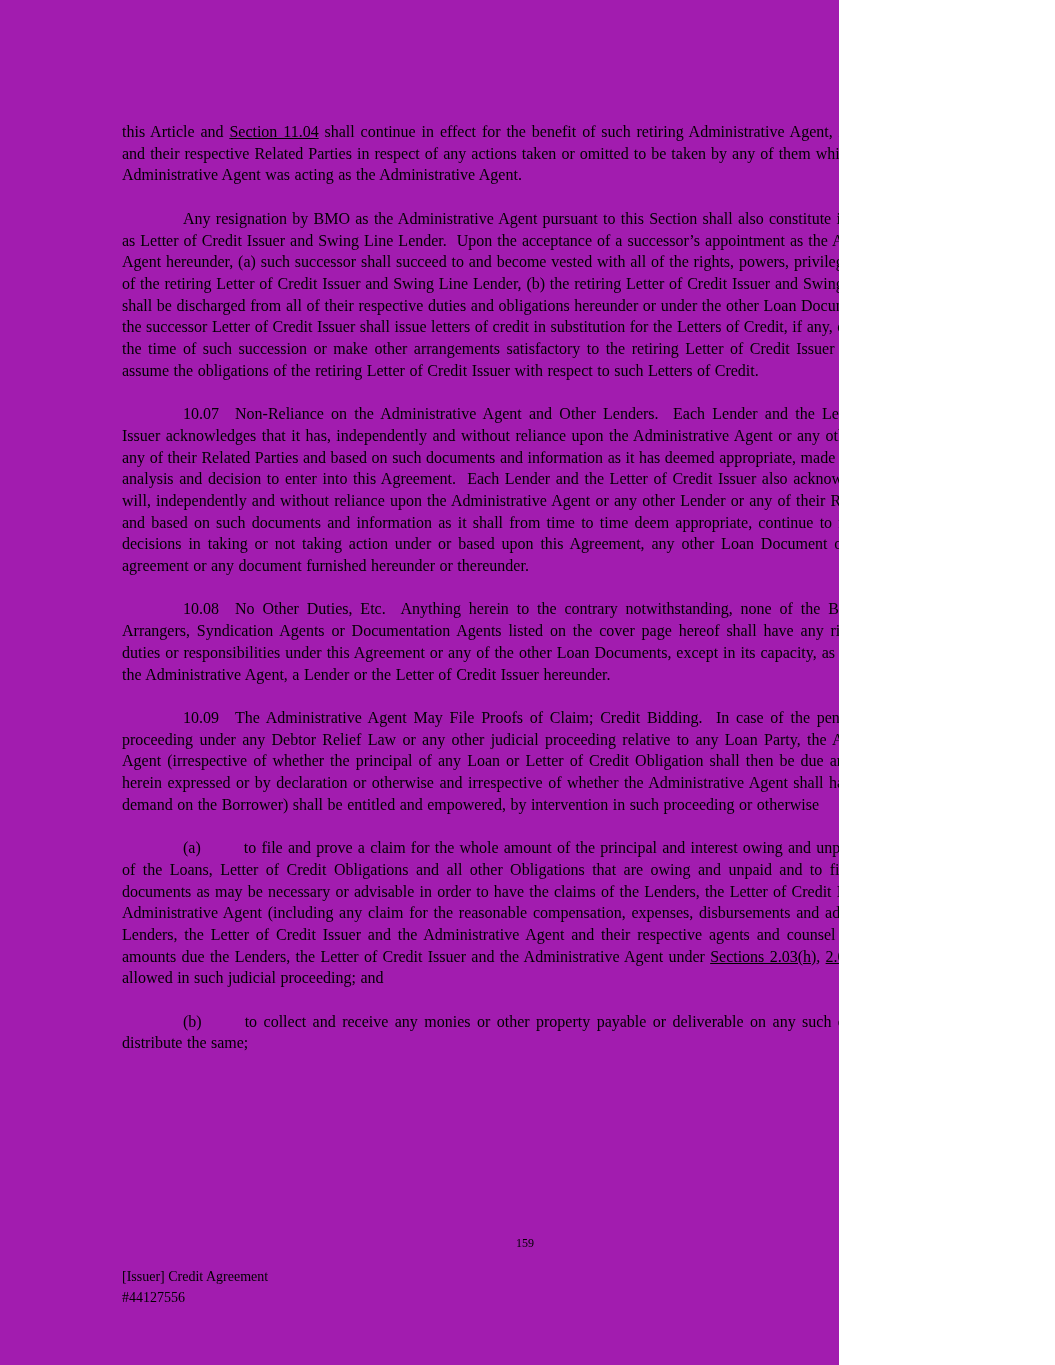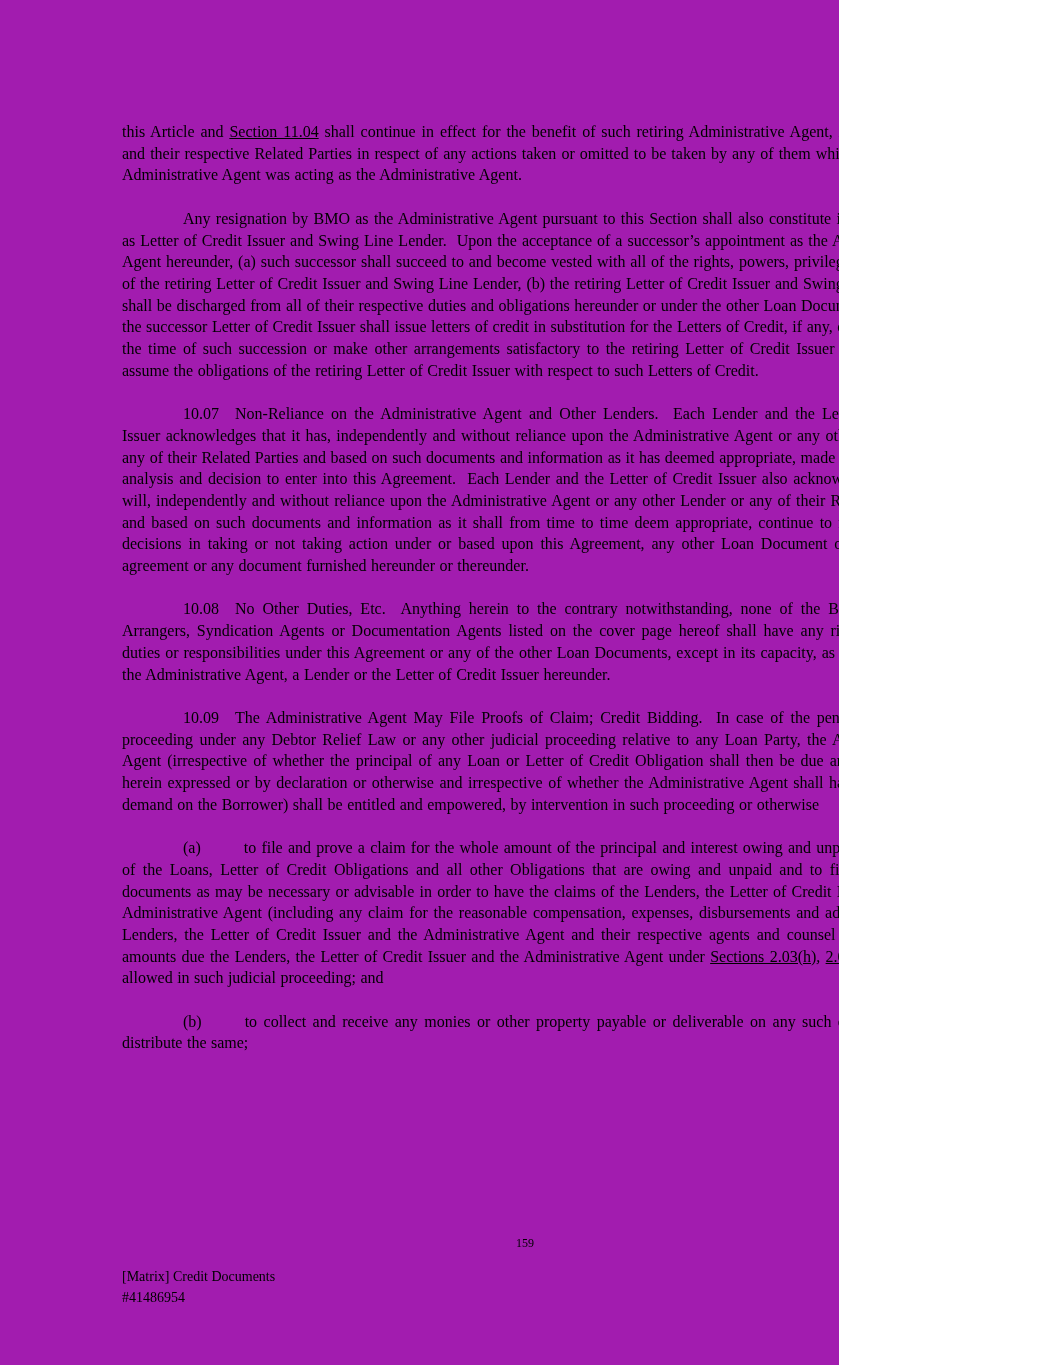--- a/index.html
+++ b/index.html
@@ -56,16 +56,16 @@
       <p class="para"><span>this Article and </span><span class="u">Section 11.04</span><span> shall continue in effect for the benefit of such retiring Administrative Agent, its sub-agents and their respective Related Parties in respect of any actions taken or omitted to be taken by any of them while the retiring Administrative Agent was acting as the Administrative Agent.</span></p>
       <p class="para indent"><span>Any resignation by BMO as the Administrative Agent pursuant to this Section shall also constitute its resignation as Letter of Credit Issuer and Swing Line Lender.&nbsp; Upon the acceptance of a successor’s appointment as the Administrative Agent hereunder, (a) such successor shall succeed to and become vested with all of the rights, powers, privileges and duties of the retiring Letter of Credit Issuer and Swing Line Lender, (b) the retiring Letter of Credit Issuer and Swing Line Lender shall be discharged from all of their respective duties and obligations hereunder or under the other Loan Documents, and (c) the successor Letter of Credit Issuer shall issue letters of credit in substitution for the Letters of Credit, if any, outstanding at the time of such succession or make other arrangements satisfactory to the retiring Letter of Credit Issuer to effectively assume the obligations of the retiring Letter of Credit Issuer with respect to such Letters of Credit.</span></p>
       <p class="para indent"><span class="b">10.07</span><span class="tab sm"></span><span class="b">Non-Reliance on the Administrative Agent and Other Lenders.</span><span>&nbsp; Each Lender and the Letter of Credit Issuer acknowledges that it has, independently and without reliance upon the Administrative Agent or any other Lender or any of their Related Parties and based on such documents and information as it has deemed appropriate, made its own credit analysis and decision to enter into this Agreement.&nbsp; Each Lender and the Letter of Credit Issuer also acknowledges that it will, independently and without reliance upon the Administrative Agent or any other Lender or any of their Related Parties and based on such documents and information as it shall from time to time deem appropriate, continue to make its own decisions in taking or not taking action under or based upon this Agreement, any other Loan Document or any related agreement or any document furnished hereunder or thereunder.</span></p>
       <p class="para indent"><span class="b">10.08</span><span class="tab sm"></span><span class="b">No Other Duties, Etc.</span><span>&nbsp; Anything herein to the contrary notwithstanding, none of the Book Runners, Arrangers, Syndication Agents or Documentation Agents listed on the cover page hereof shall have any rights, powers, duties or responsibilities under this Agreement or any of the other Loan Documents, except in its capacity, as applicable, as the Administrative Agent, a Lender or the Letter of Credit Issuer hereunder.</span></p>
       <p class="para indent"><span class="b">10.09</span><span class="tab sm"></span><span class="b">The Administrative Agent May File Proofs of Claim; Credit Bidding</span><span>.&nbsp; In case of the pendency of any proceeding under any Debtor Relief Law or any other judicial proceeding relative to any Loan Party, the Administrative Agent (irrespective of whether the principal of any Loan or Letter of Credit Obligation shall then be due and payable as herein expressed or by declaration or otherwise and irrespective of whether the Administrative Agent shall have made any demand on the Borrower) shall be entitled and empowered, by intervention in such proceeding or otherwise</span></p>
       <p class="para indent"><span>(a)</span><span class="tab md"></span><span>to file and prove a claim for the whole amount of the principal and interest owing and unpaid in respect of the Loans, Letter of Credit Obligations and all other Obligations that are owing and unpaid and to file such other documents as may be necessary or advisable in order to have the claims of the Lenders, the Letter of Credit Issuer and the Administrative Agent (including any claim for the reasonable compensation, expenses, disbursements and advances of the Lenders, the Letter of Credit Issuer and the Administrative Agent and their respective agents and counsel and all other amounts due the Lenders, the Letter of Credit Issuer and the Administrative Agent under </span><span class="u">Sections 2.03(h)</span><span>, </span><span class="u">2.09</span><span> and </span><span class="u">11.04</span><span>) allowed in such judicial proceeding; and</span></p>
       <p class="para indent"><span>(b)</span><span class="tab md"></span><span>to collect and receive any monies or other property payable or deliverable on any such claims and to distribute the same;</span></p>
     </div>
   <div class="page-number">159</div>
   <div class="doc-footer">
-    <div>[Matrix] Credit Documents</div>
-    <div>#41486954</div>
+    <div>[Issuer] Credit Agreement</div>
+    <div>#44127556</div>
   </div>
 </div>
 
 </body></html>

